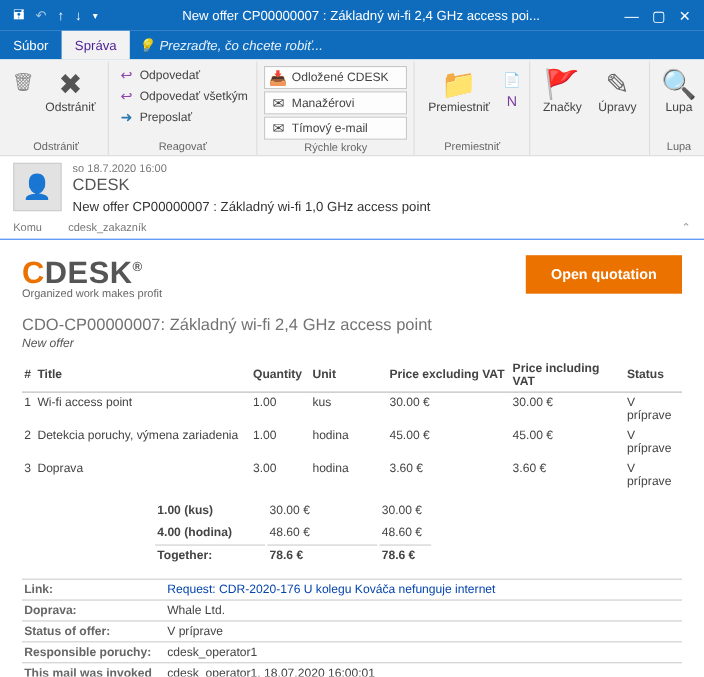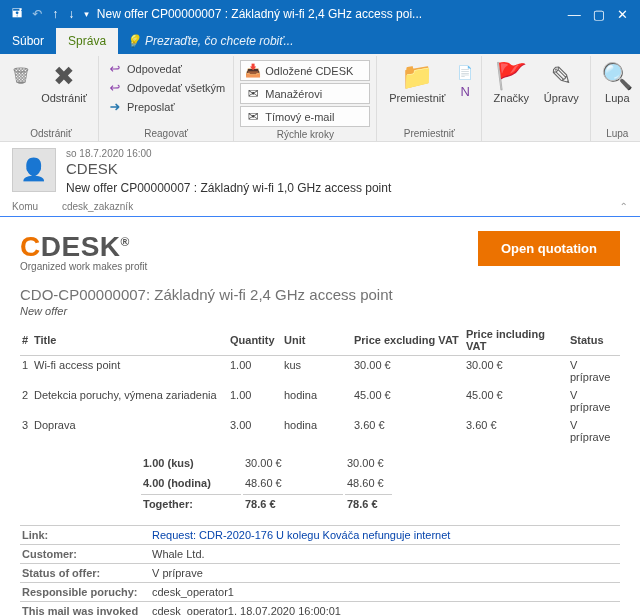--- a/index.html
+++ b/index.html
@@ -1,24 +1,24 @@
 <!DOCTYPE html>
 <html><head>
 <meta charset="utf-8">
 <style>
 *{box-sizing:border-box;margin:0;padding:0;font-family:"Segoe UI",Tahoma,sans-serif}
 body{width:640px;height:615px;background:#fff;font-size:12px;color:#333}
 .titlebar{background:#0F6CBD;height:28px;display:flex;align-items:center;color:#fff;padding:0 4px}
 .titlebar .qat{display:flex;align-items:center;gap:10px;padding:0 8px;font-size:12px}
-.titlebar .title{flex:1;font-size:12px;white-space:nowrap;overflow:hidden}
+.titlebar .title{flex:1;text-align:center;font-size:12px;white-space:nowrap;overflow:hidden}
 .titlebar .wc{display:flex;gap:12px;padding:0 8px;font-size:13px}
 .titlebar .wc span{cursor:pointer}
 .menubar{background:#0F6CBD;height:26px;display:flex;align-items:center;color:#fff;font-size:12px}
 .menubar .tab{padding:0 12px;height:26px;display:flex;align-items:center;cursor:pointer}
-.menubar .tab.active{background:#F2F2F2;color:#4d7c0f}
+.menubar .tab.active{background:#F2F2F2;color:#4c1d95}
 .menubar .tellme{padding:0 8px;font-style:italic;opacity:.9;display:flex;align-items:center;gap:4px}
 .ribbon{background:#F2F2F2;border-bottom:1px solid #ddd;height:88px;display:flex;padding:2px 4px 0 4px;font-size:11px;color:#444}
 .rgroup{display:flex;flex-direction:column;border-right:1px solid #ddd;padding:0 6px}
 .rgroup .body{flex:1;display:flex;align-items:flex-start;gap:4px;padding-top:4px}
 .rgroup .label{text-align:center;font-size:10px;color:#666;padding:2px 0}
 .bigbtn{display:flex;flex-direction:column;align-items:center;gap:2px;width:56px;padding:2px 0;cursor:pointer}
 .bigbtn .ico{font-size:26px;line-height:28px}
 .stack{display:flex;flex-direction:column;gap:2px}
 .sbtn{display:flex;align-items:center;gap:4px;padding:1px 2px;cursor:pointer;white-space:nowrap}
 .sbtn .ico{width:16px;text-align:center;font-size:13px}
@@ -265,21 +265,21 @@
   </tbody>
     </table>
 
   <table class="infotbl">
     <tbody>
         <tr>
           <td class="k">Link:</td>
           <td><a href="#">Request: CDR-2020-176 U kolegu Kováča nefunguje internet</a></td>
         </tr>
     <tr>
-          <td class="k">Customer:</td>
+          <td class="k">Doprava:</td>
           <td>Whale Ltd.</td>
         </tr>
     <tr>
           <td class="k">Status of offer:</td>
           <td>V príprave</td>
         </tr>
     <tr>
           <td class="k">Responsible poruchy:</td>
           <td>cdesk_operator1</td>
         </tr>

